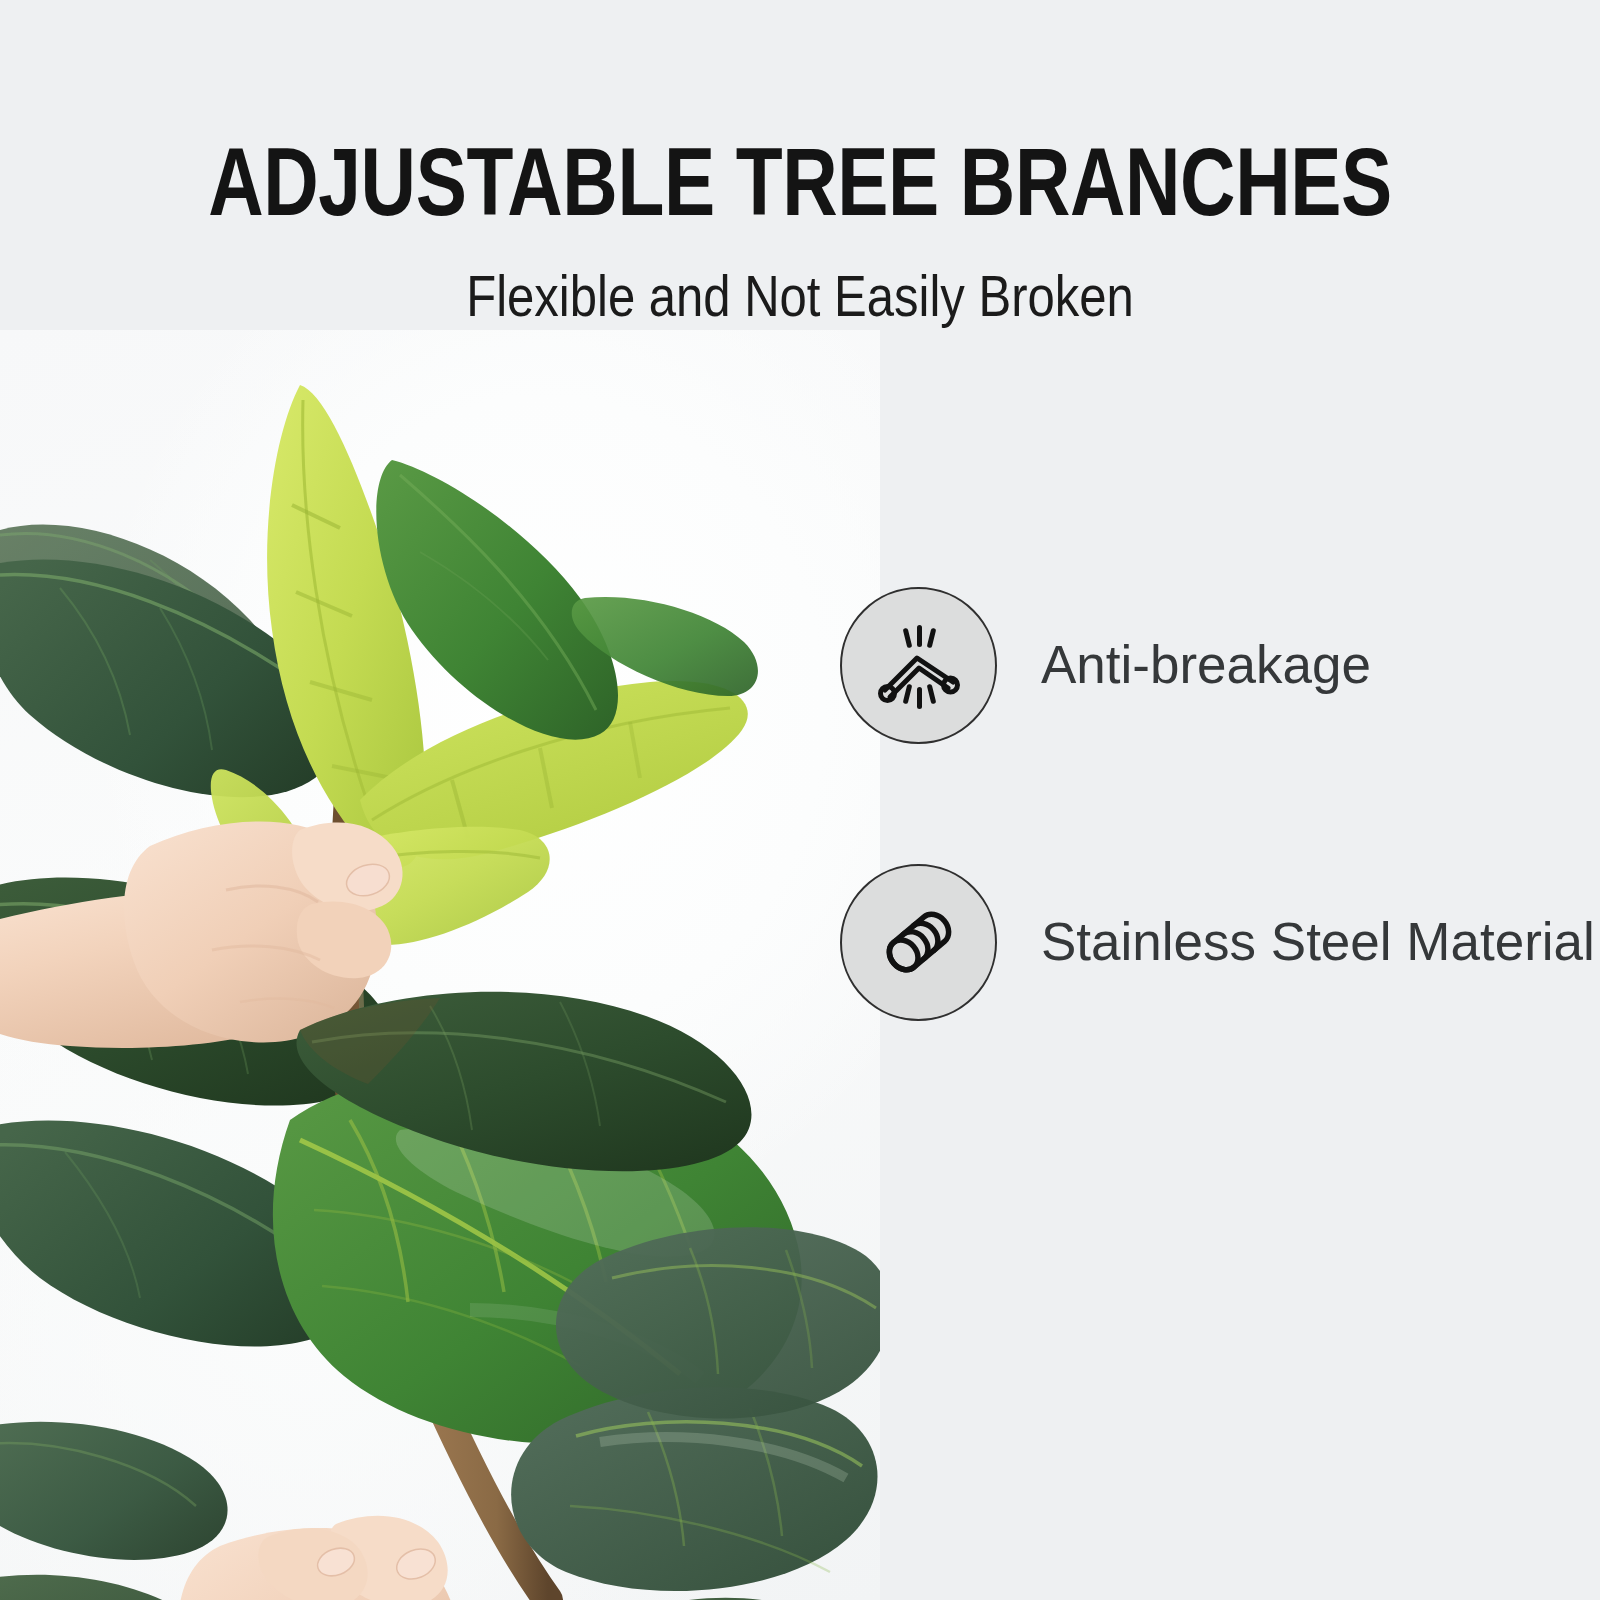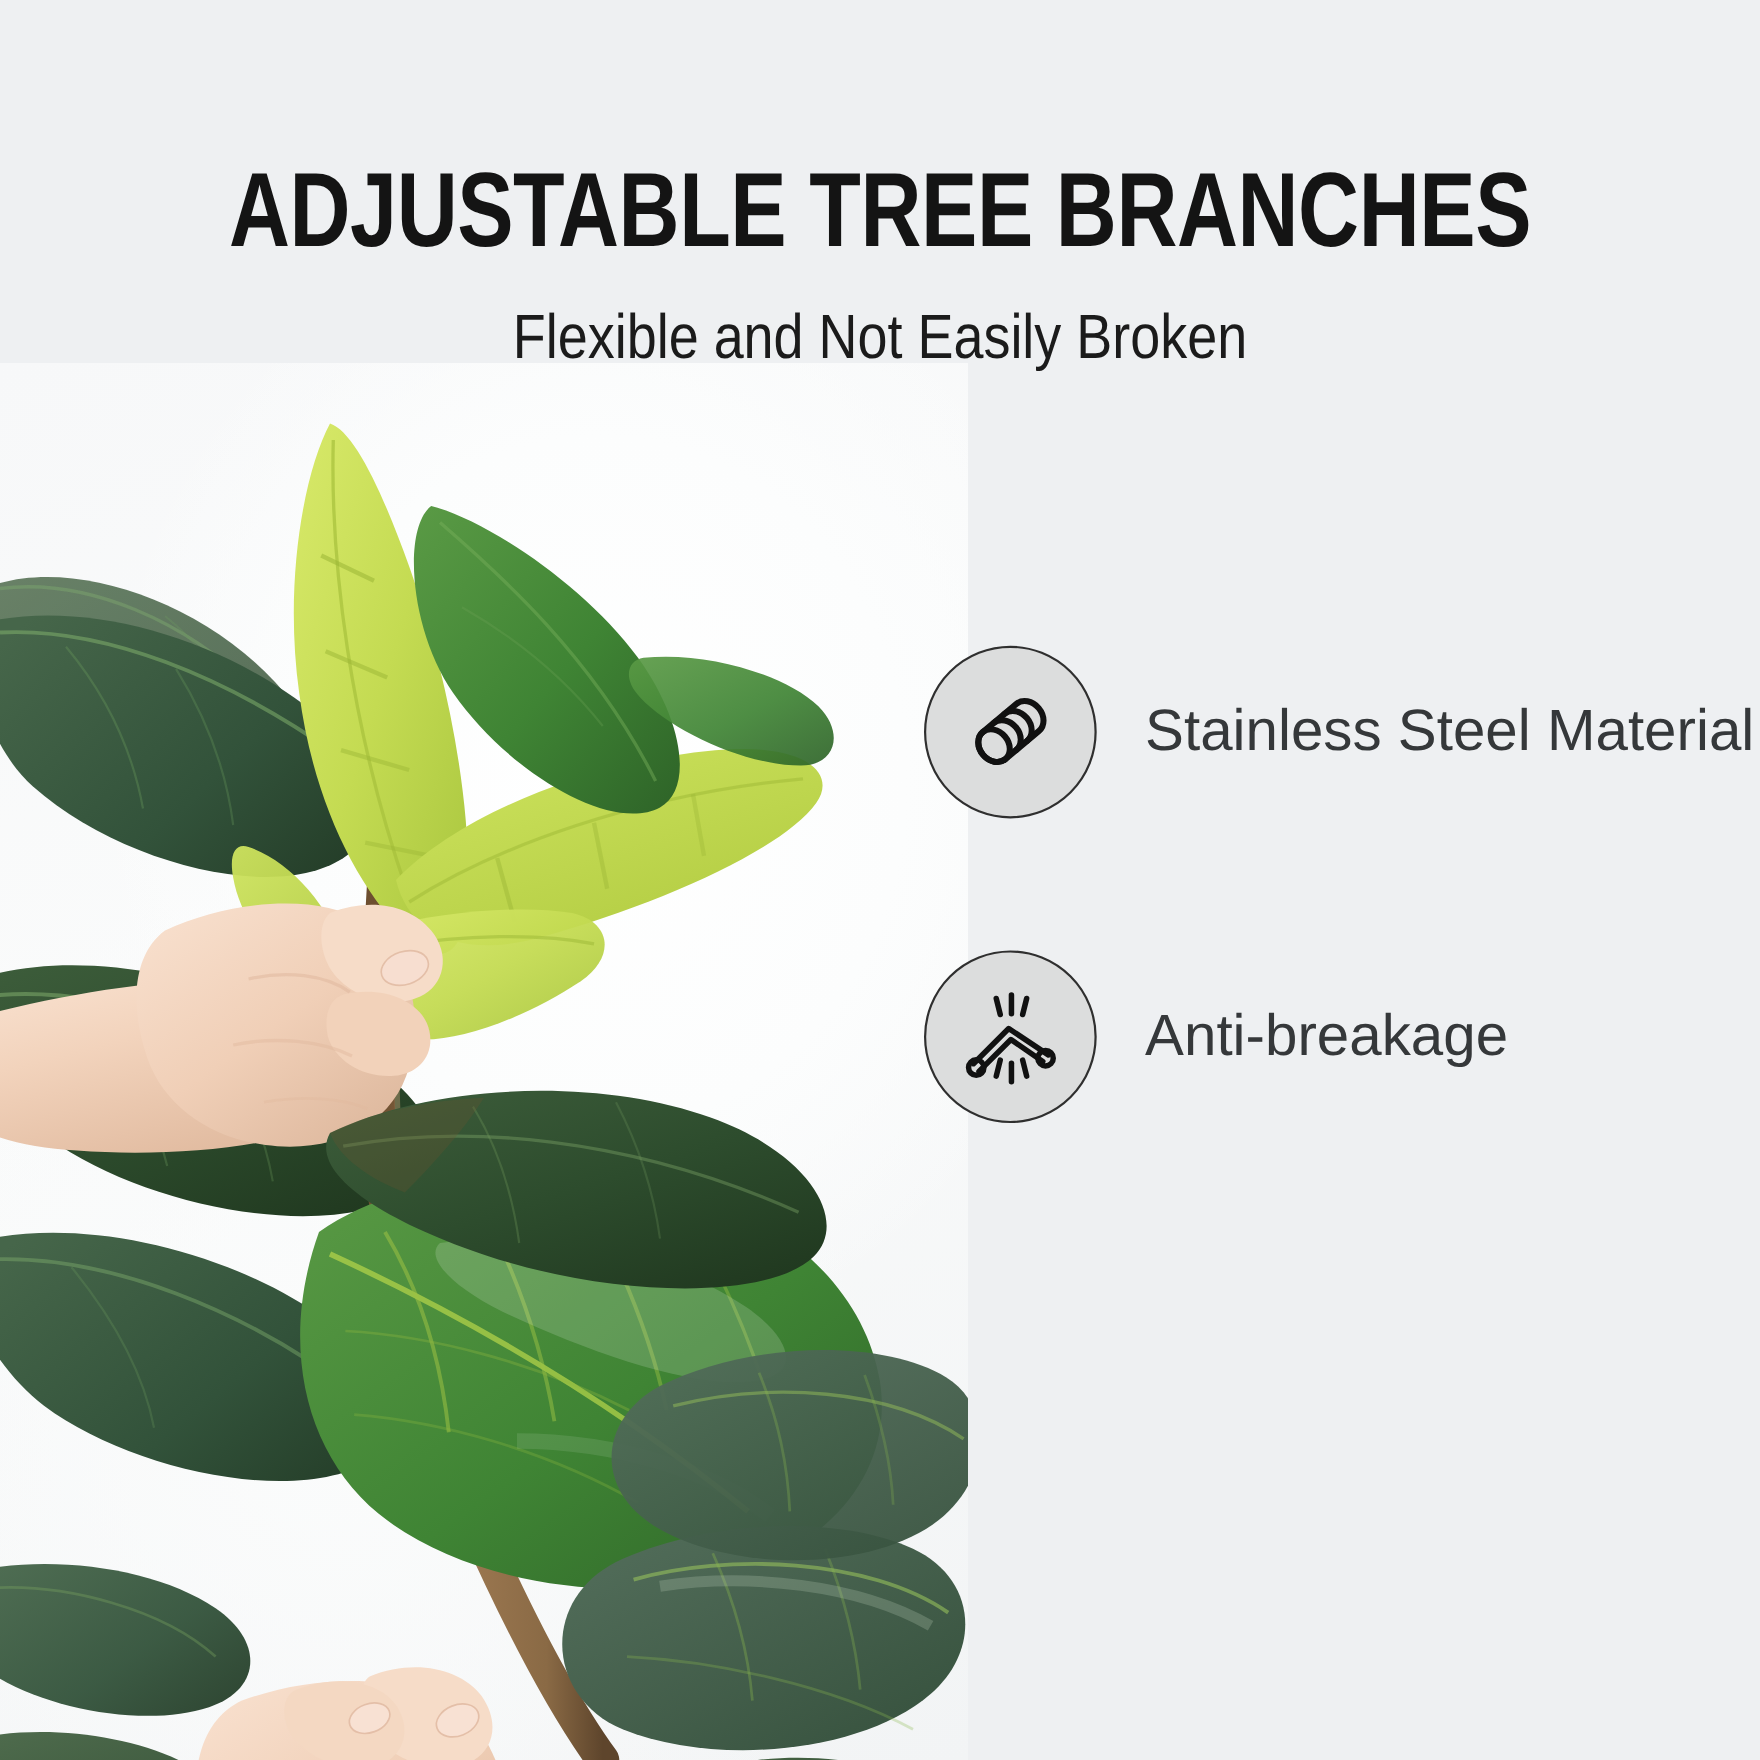--- a/index.html
+++ b/index.html
@@ -7,21 +7,21 @@
   body{
     width:1600px;height:1600px;
     background:#eef0f2;
     font-family:"Liberation Sans","DejaVu Sans",sans-serif;
     overflow:hidden;
     position:relative;
   }
   #root{position:absolute;inset:0;background:#eef0f2;}
 
   
-  .header{position:absolute;left:0;right:0;top:144px;text-align:center;z-index:30;}
+  .header{position:absolute;left:0;right:0;top:134px;text-align:center;z-index:30;}
   .title{
     font-family:"Liberation Sans Narrow","Liberation Sans","DejaVu Sans Condensed",sans-serif;
     font-weight:bold;
     font-size:96px;
     line-height:1.0;
     letter-spacing:-0.5px;
     color:#141414;
     transform:scaleX(0.80);
     transform-origin:center center;
     white-space:nowrap;
@@ -306,57 +306,57 @@
         <path d="M-20 1250 C50 1236 140 1250 190 1286 C228 1314 220 1352 176 1362 C120 1374 30 1352 -12 1318 C-44 1292 -46 1258 -20 1250 Z" fill="url(#lgDark)" opacity="0.9"></path>
       </g>
     </svg>
   </div>
 
   <div class="features">
 
     <div class="feature">
       <div class="f-circle">
         <span>
+          <svg width="94" height="94" viewBox="0 0 94 94" xmlns="http://www.w3.org/2000/svg">
+            <g fill="none" stroke="#111111" stroke-width="5" stroke-linecap="round" stroke-linejoin="round">
+
+              <path d="M13 72 L45 40 L81 64"></path>
+              <path d="M18 79 L47 50 L76 70"></path>
+              <circle cx="15.5" cy="75.5" r="7"></circle>
+              <circle cx="78.5" cy="67" r="7"></circle>
+            </g>
+            <g fill="#111111">
+
+              <rect x="33" y="10" width="5" height="20" rx="2.5" transform="rotate(-14 35.5 20)"></rect>
+              <rect x="45" y="7" width="5" height="22" rx="2.5"></rect>
+              <rect x="57" y="10" width="5" height="20" rx="2.5" transform="rotate(14 59.5 20)"></rect>
+
+              <rect x="33" y="66" width="5" height="20" rx="2.5" transform="rotate(14 35.5 76)"></rect>
+              <rect x="45" y="69" width="5" height="22" rx="2.5"></rect>
+              <rect x="57" y="66" width="5" height="20" rx="2.5" transform="rotate(-14 59.5 76)"></rect>
+            </g>
+          </svg>
+        </span>
+      </div>
+      <div class="f-label">Anti-breakage</div>
+    </div>
+
+    <div class="feature">
+      <div class="f-circle">
+        <span>
           <svg width="88" height="88" viewBox="0 0 88 88" xmlns="http://www.w3.org/2000/svg">
             <g transform="rotate(-40 44 44)" fill="none" stroke="#111111" stroke-width="5.5" stroke-linecap="round" stroke-linejoin="round">
 
               <path d="M24 28 L64 28 A13 16 0 0 1 64 60 L24 60 A13 16 0 0 1 24 28 Z"></path>
 
               <ellipse cx="24" cy="44" rx="13" ry="16"></ellipse>
               <path d="M37 28 A13 16 0 0 1 37 60"></path>
               <path d="M50 28 A13 16 0 0 1 50 60"></path>
             </g>
           </svg>
         </span>
       </div>
       <div class="f-label">Stainless Steel Material</div>
     </div>
 
-    <div class="feature">
-      <div class="f-circle">
-        <span>
-          <svg width="94" height="94" viewBox="0 0 94 94" xmlns="http://www.w3.org/2000/svg">
-            <g fill="none" stroke="#111111" stroke-width="5" stroke-linecap="round" stroke-linejoin="round">
-
-              <path d="M13 72 L45 40 L81 64"></path>
-              <path d="M18 79 L47 50 L76 70"></path>
-              <circle cx="15.5" cy="75.5" r="7"></circle>
-              <circle cx="78.5" cy="67" r="7"></circle>
-            </g>
-            <g fill="#111111">
-
-              <rect x="33" y="10" width="5" height="20" rx="2.5" transform="rotate(-14 35.5 20)"></rect>
-              <rect x="45" y="7" width="5" height="22" rx="2.5"></rect>
-              <rect x="57" y="10" width="5" height="20" rx="2.5" transform="rotate(14 59.5 20)"></rect>
-
-              <rect x="33" y="66" width="5" height="20" rx="2.5" transform="rotate(14 35.5 76)"></rect>
-              <rect x="45" y="69" width="5" height="22" rx="2.5"></rect>
-              <rect x="57" y="66" width="5" height="20" rx="2.5" transform="rotate(-14 59.5 76)"></rect>
-            </g>
-          </svg>
-        </span>
-      </div>
-      <div class="f-label">Anti-breakage</div>
-    </div>
-
 
   </div>
 </div>
 
 </body></html>

